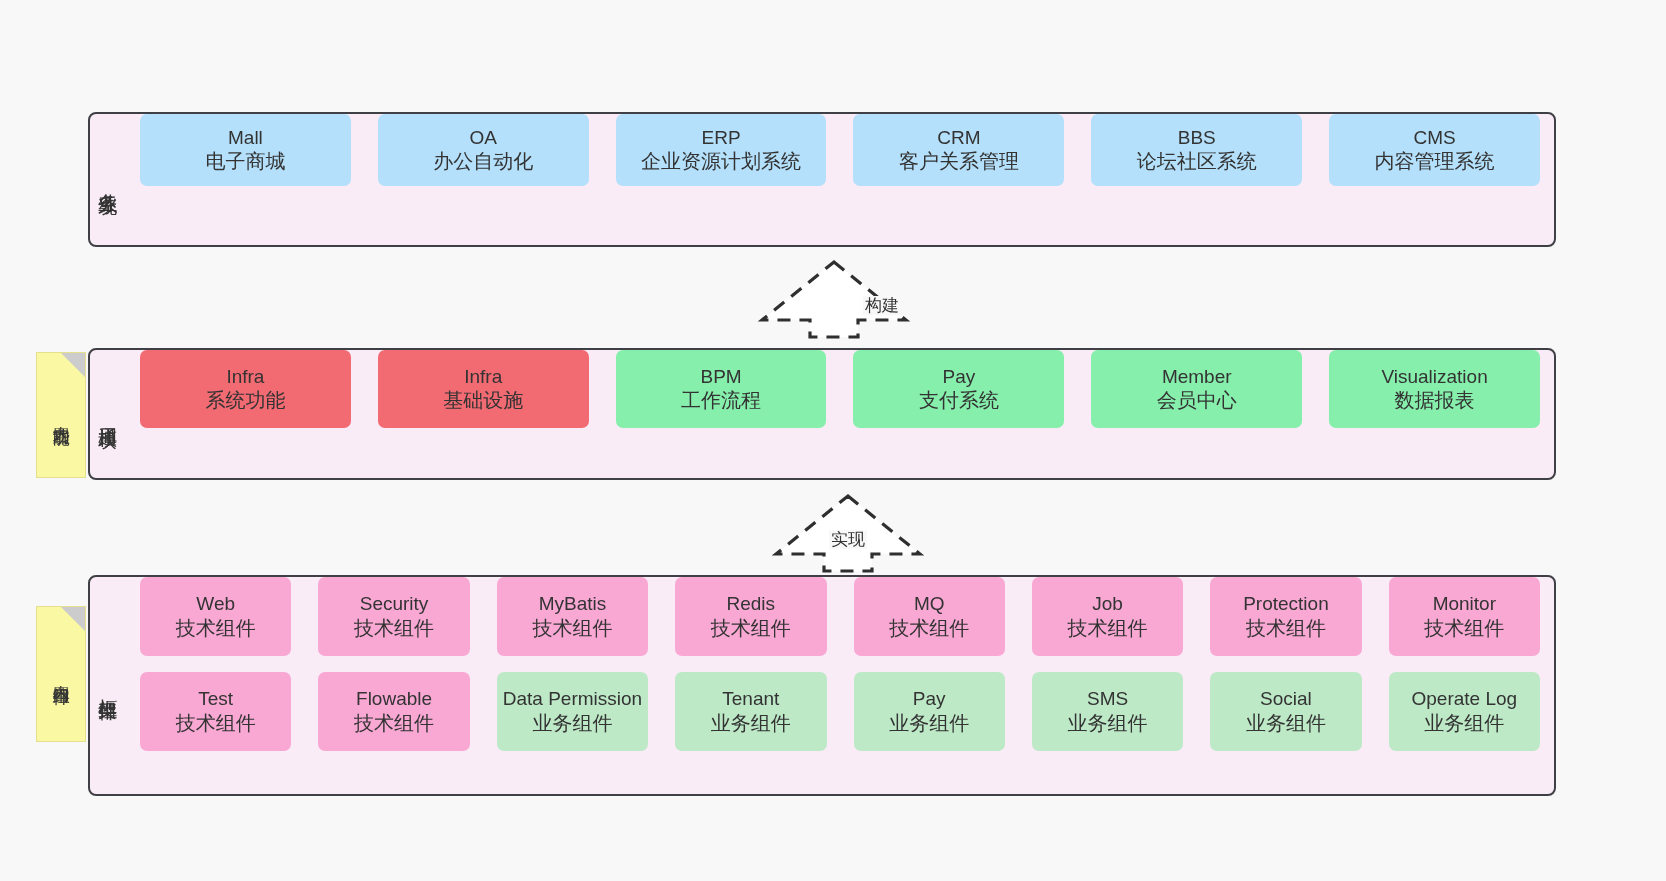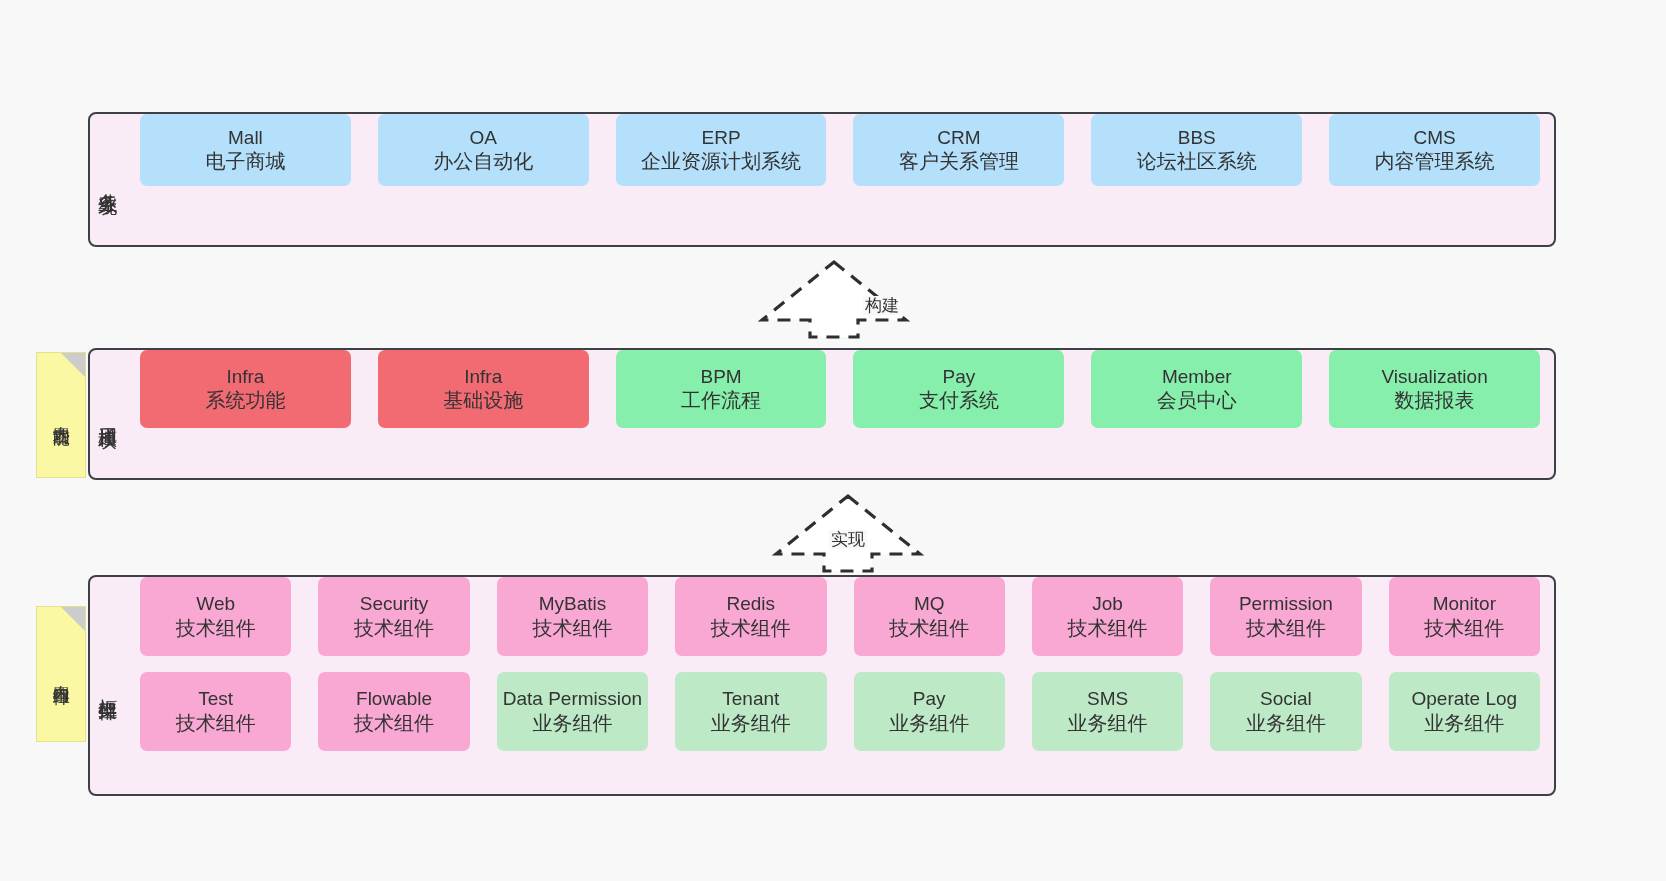--- a/index.html
+++ b/index.html
@@ -266,21 +266,21 @@
         </div>
         <div class="cell c-green">
           <span class="en">MQ</span>
           <span class="cn">技术组件</span>
         </div>
         <div class="cell c-green">
           <span class="en">Job</span>
           <span class="cn">技术组件</span>
         </div>
         <div class="cell c-green">
-          <span class="en">Permission</span>
+          <span class="en">Protection</span>
           <span class="cn">技术组件</span>
         </div>
         <div class="cell c-green">
           <span class="en">Monitor</span>
           <span class="cn">技术组件</span>
         </div>
       </div>
 
       <div class="row">
         <div class="cell c-green">

